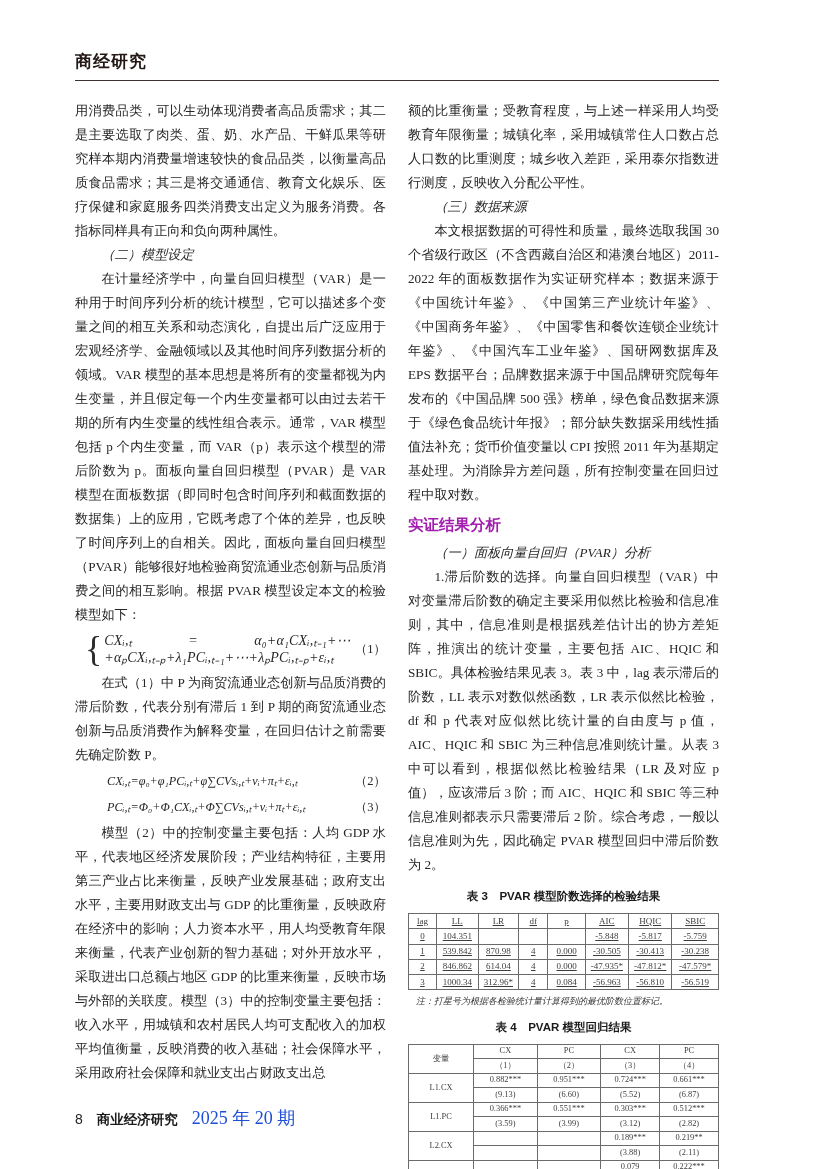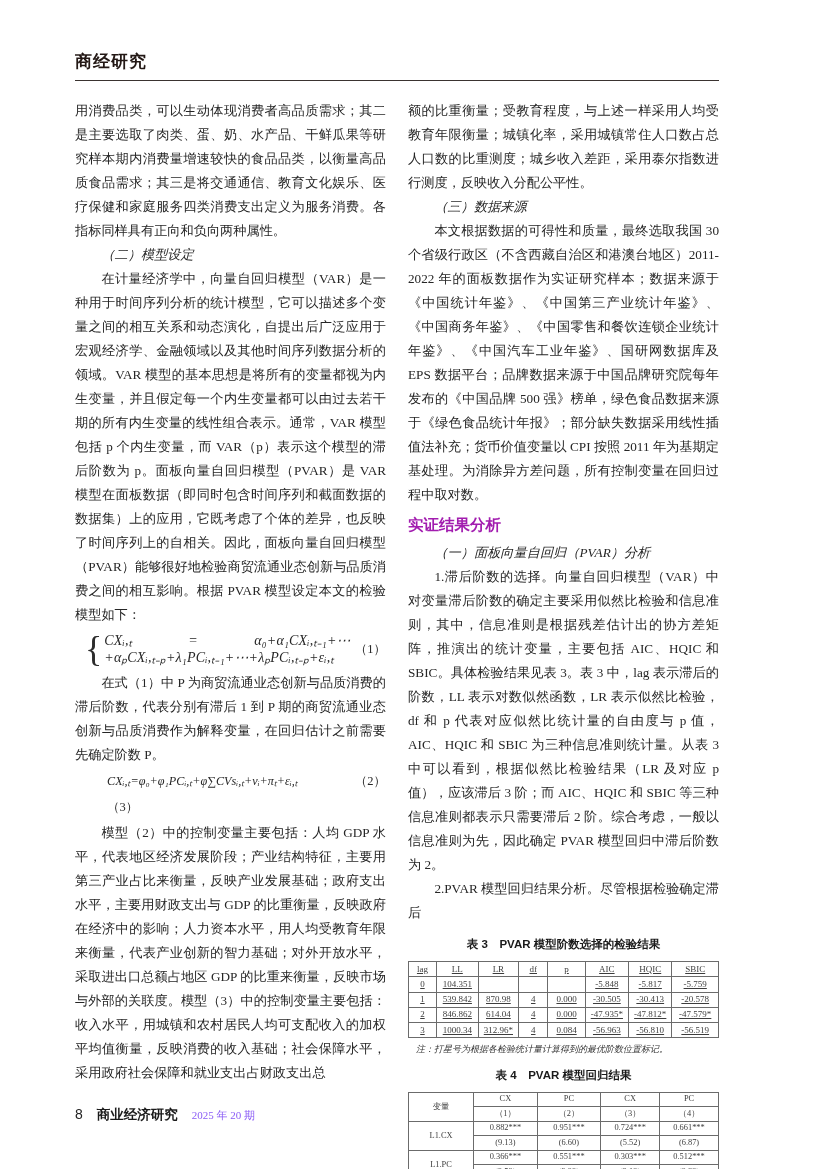--- a/index.html
+++ b/index.html
@@ -51,21 +51,21 @@
     padding:1.5px 2px; line-height:1.25; overflow:hidden; white-space:nowrap;
   }
   #table3 { font-size:9px;text-decoration:underline; }
   #table4 { font-size:8.4px; }
   .tbl-note { font-size:9px; font-style:italic; color:#333; margin:5px 0 2px 8px; line-height:1.4; }
 
   
   .footer { position:absolute; left:75px; top:1106px; display:flex; align-items:baseline; gap:14px; }
   .footer .pagenum { font-family:"Liberation Sans", sans-serif; font-size:14px; color:#222; }
   .footer .journal { font-family:Liberation Sans, sans-serif; font-weight:bold; font-size:13.5px; color:#1a1a1a; }
-  .footer .issue { font-size:11px; color:#8b5cf6; }
+  .footer .issue { font-size:18px; color:#1d4ed8; }
 </style>
 </head>
 <body>
 
 <div class="page">
 
   <div class="header-title">商经研究</div>
   <div class="header-rule"></div>
 
   <div class="columns">
@@ -83,35 +83,35 @@
         <span class="fnum">（1）</span>
       </div>
 
       <p class="body-par">在式（1）中 P 为商贸流通业态创新与品质消费的滞后阶数，代表分别有滞后 1 到 P 期的商贸流通业态创新与品质消费作为解释变量，在回归估计之前需要先确定阶数 P。</p>
 
       <div class="formula-line">
         <span>CXᵢ,ₜ=φ₀+φ₁PCᵢ,ₜ+φ∑CVsᵢ,ₜ+vᵢ+πₜ+εᵢ,ₜ</span>
         <span class="fnum">（2）</span>
       </div>
       <div class="formula-line">
+        <span>PCᵢ,ₜ=Φ₀+Φ₁CXᵢ,ₜ+Φ∑CVsᵢ,ₜ+vᵢ+πₜ+εᵢ,ₜ</span>
         <span class="fnum">（3）</span>
       </div>
 
       <p class="body-par">模型（2）中的控制变量主要包括：人均 GDP 水平，代表地区经济发展阶段；产业结构特征，主要用第三产业占比来衡量，反映产业发展基础；政府支出水平，主要用财政支出与 GDP 的比重衡量，反映政府在经济中的影响；人力资本水平，用人均受教育年限来衡量，代表产业创新的智力基础；对外开放水平，采取进出口总额占地区 GDP 的比重来衡量，反映市场与外部的关联度。模型（3）中的控制变量主要包括：收入水平，用城镇和农村居民人均可支配收入的加权平均值衡量，反映消费的收入基础；社会保障水平，采用政府社会保障和就业支出占财政支出总</p>
     </div>
 
     <div class="col">
       <p class="body-par no-indent">额的比重衡量；受教育程度，与上述一样采用人均受教育年限衡量；城镇化率，采用城镇常住人口数占总人口数的比重测度；城乡收入差距，采用泰尔指数进行测度，反映收入分配公平性。</p>
       <p class="subhead">（三）数据来源</p>
       <p class="body-par">本文根据数据的可得性和质量，最终选取我国 30 个省级行政区（不含西藏自治区和港澳台地区）2011-2022 年的面板数据作为实证研究样本；数据来源于《中国统计年鉴》、《中国第三产业统计年鉴》、《中国商务年鉴》、《中国零售和餐饮连锁企业统计年鉴》、《中国汽车工业年鉴》、国研网数据库及 EPS 数据平台；品牌数据来源于中国品牌研究院每年发布的《中国品牌 500 强》榜单，绿色食品数据来源于《绿色食品统计年报》；部分缺失数据采用线性插值法补充；货币价值变量以 CPI 按照 2011 年为基期定基处理。为消除异方差问题，所有控制变量在回归过程中取对数。</p>
 
       <p class="section-heading">实证结果分析</p>
       <p class="subhead">（一）面板向量自回归（PVAR）分析</p>
       <p class="body-par">1.滞后阶数的选择。向量自回归模型（VAR）中对变量滞后阶数的确定主要采用似然比检验和信息准则，其中，信息准则是根据残差估计出的协方差矩阵，推演出的统计变量，主要包括 AIC、HQIC 和 SBIC。具体检验结果见表 3。表 3 中，lag 表示滞后的阶数，LL 表示对数似然函数，LR 表示似然比检验，df 和 p 代表对应似然比统计量的自由度与 p 值，AIC、HQIC 和 SBIC 为三种信息准则统计量。从表 3 中可以看到，根据似然比检验结果（LR 及对应 p 值），应该滞后 3 阶；而 AIC、HQIC 和 SBIC 等三种信息准则都表示只需要滞后 2 阶。综合考虑，一般以信息准则为先，因此确定 PVAR 模型回归中滞后阶数为 2。</p>
-      <p class="body-par">2.PVAR 模型回归结果分析。尽管根据检验确定滞后</p>
 
       <div class="tbl-caption">表 3　PVAR 模型阶数选择的检验结果</div>
       <table class="datatable" id="table3">
         <colgroup>
           <col style="width:9%">
             <col style="width:13.5%">
             <col style="width:13%">
             <col style="width:9.5%">
           <col style="width:12%">
             <col style="width:14%">
@@ -142,21 +142,21 @@
               <td>-5.759</td>
             </tr>
             <tr>
               <td>1</td>
               <td>539.842</td>
               <td>870.98</td>
               <td>4</td>
               <td>0.000</td>
               <td>-30.505</td>
               <td>-30.413</td>
-              <td>-20.578</td>
+              <td>-30.238</td>
             </tr>
             <tr>
               <td>2</td>
               <td>846.862</td>
               <td>614.04</td>
               <td>4</td>
               <td>0.000</td>
               <td>-47.935*</td>
               <td>-47.812*</td>
               <td>-47.579*</td>

